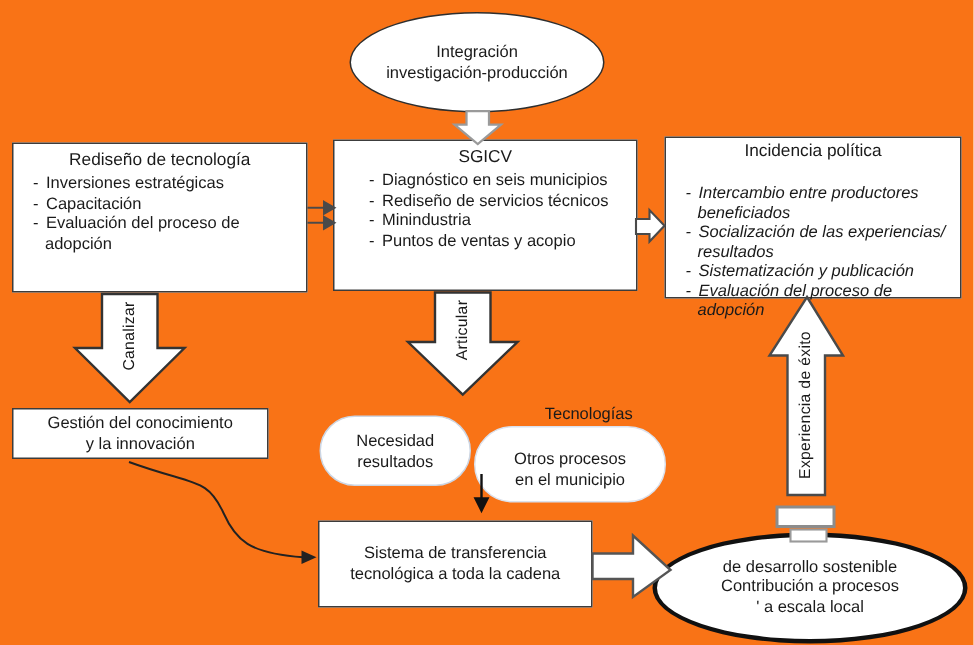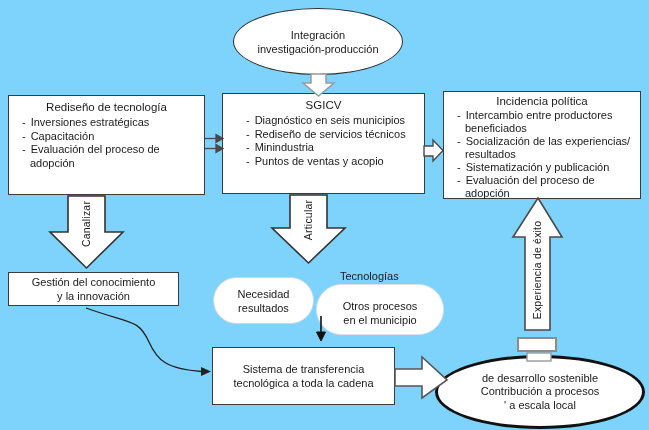--- a/index.html
+++ b/index.html
@@ -1,32 +1,32 @@
 <!DOCTYPE html>
 <html><head>
 <meta charset="utf-8">
 <style>
   html,body{margin:0;padding:0;background:#fff;}
-  .canvas{position:relative;width:649px;height:430px;background:#7dd3fc;overflow:hidden;
+  .canvas{position:relative;width:649px;height:430px;background:#f97316;overflow:hidden;
           font-family:"Liberation Sans",sans-serif;color:#1a1a1a;}
   .box{position:absolute;border:1.5px solid #3c3c3c;background:#fff;box-sizing:border-box;}
   .box .title{text-align:center;font-size:11.5px;padding-top:4px;line-height:14px;}
   .box ul{list-style:none;margin:2px 0 0;padding:0 3px 0 7px;font-size:11px;line-height:13.5px;}
   .box li{text-indent:-8px;padding-left:14px;}
   .box li::before{content:"-";margin-right:5px;}
   .box.sgicv ul{padding-left:17px;}
   .centered-lines{position:absolute;box-sizing:border-box;display:flex;flex-direction:column;
           justify-content:center;align-items:center;text-align:center;font-size:11px;line-height:14px;}
   .ellipse{position:absolute;background:#fff;border-radius:50%;box-sizing:border-box;}
   .ellipse-top{border:1.5px solid #2e2e2e;}
   .ellipse-bottom{border:3px solid #111111;}
   .cloud{position:absolute;background:#fff;box-sizing:border-box;}
   .vtext{position:absolute;font-size:10.5px;white-space:nowrap;text-align:center;
           transform:rotate(-90deg);transform-origin:center center;letter-spacing:0.2px;}
-  .floatlabel{position:absolute;font-size:11px;line-height:13px;text-align:left;}
+  .floatlabel{position:absolute;font-size:11px;line-height:13px;text-align:center;}
   svg.layer{position:absolute;left:0;top:0;pointer-events:none;}
 </style>
 </head>
 <body>
 
 <div class="canvas">
 
   <div class="ellipse ellipse-top centered-lines" style="left:233px;top:8px;width:170px;height:67px;">
     <span>Integración</span>
     <span>investigación-producción</span>
@@ -46,21 +46,21 @@
     <ul>
       <li>Diagnóstico en seis municipios</li>
       <li>Rediseño de servicios técnicos</li>
       <li>Minindustria</li>
       <li>Puntos de ventas y acopio</li>
     </ul>
   </div>
 
   <div class="box" style="left:443px;top:91px;width:198px;height:108px;">
     <div class="title" style="padding-top:2px;">Incidencia política</div>
-    <ul style="line-height:13px;margin-top:1px;">
+    <ul style="line-height:13px;margin-top:15px;font-style:italic;">
       <li>Intercambio entre productores beneficiados</li>
       <li>Socialización de las experiencias/ resultados</li>
       <li>Sistematización y publicación</li>
       <li>Evaluación del proceso de  adopción</li>
     </ul>
   </div>
 
   <div class="box centered-lines" style="left:8px;top:272px;width:171px;height:34px;">
     <span>Gestión del conocimiento</span>
     <span>y la innovación</span>

